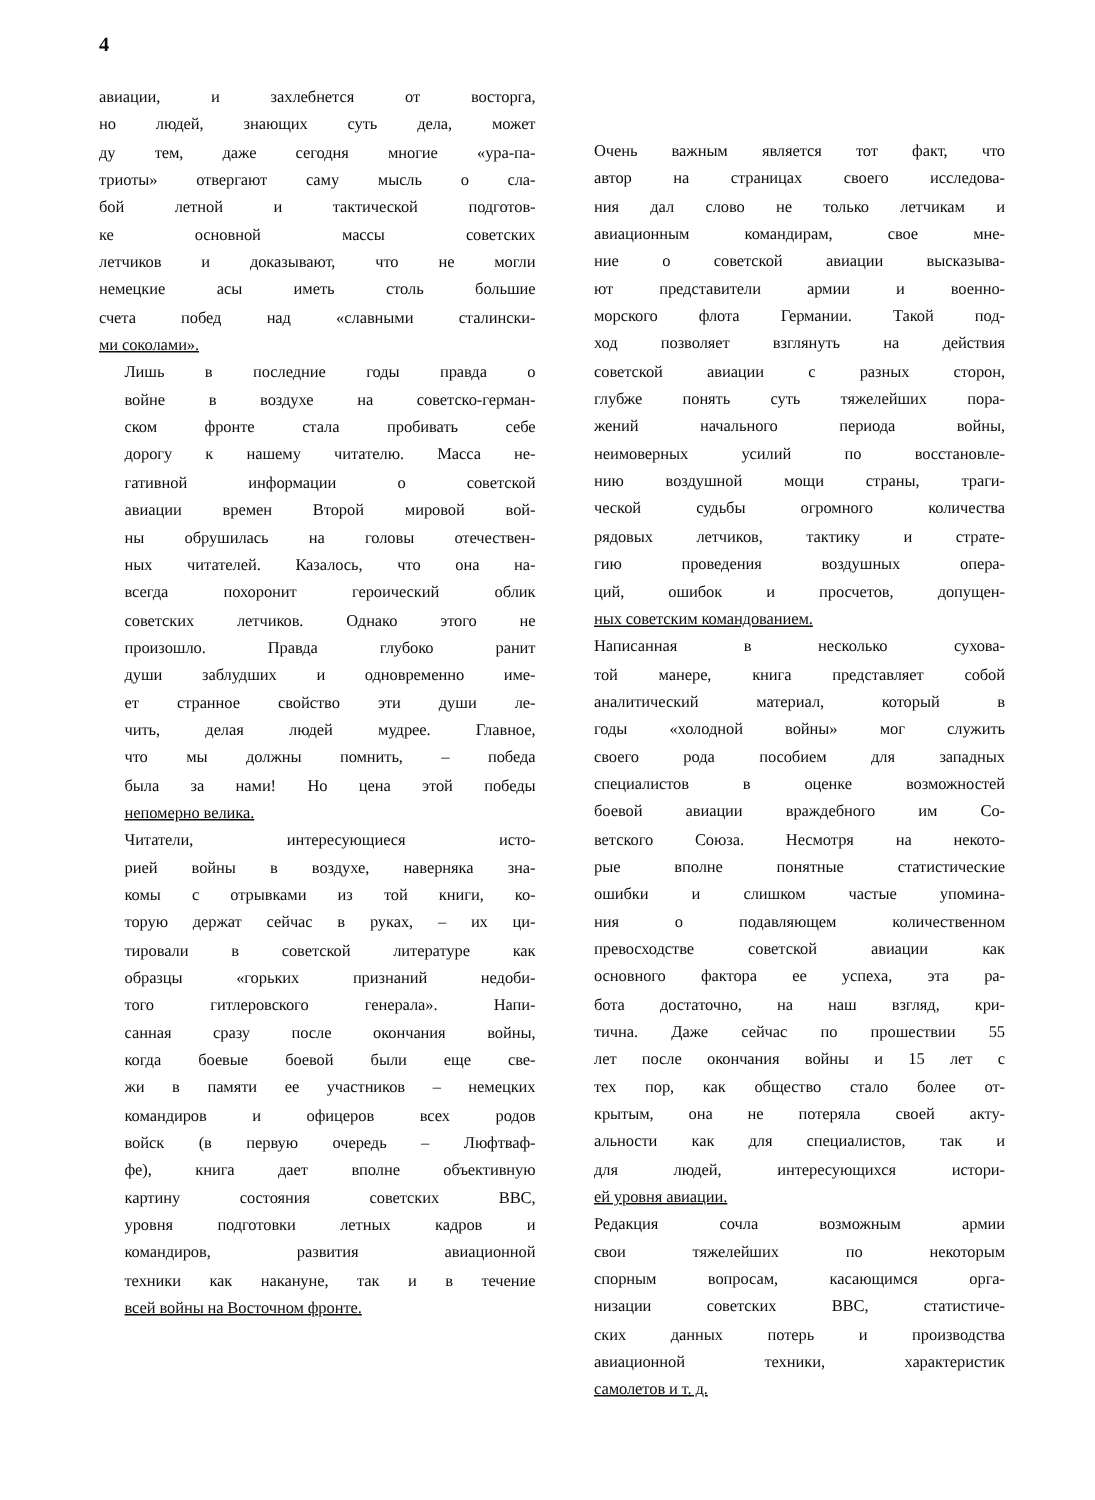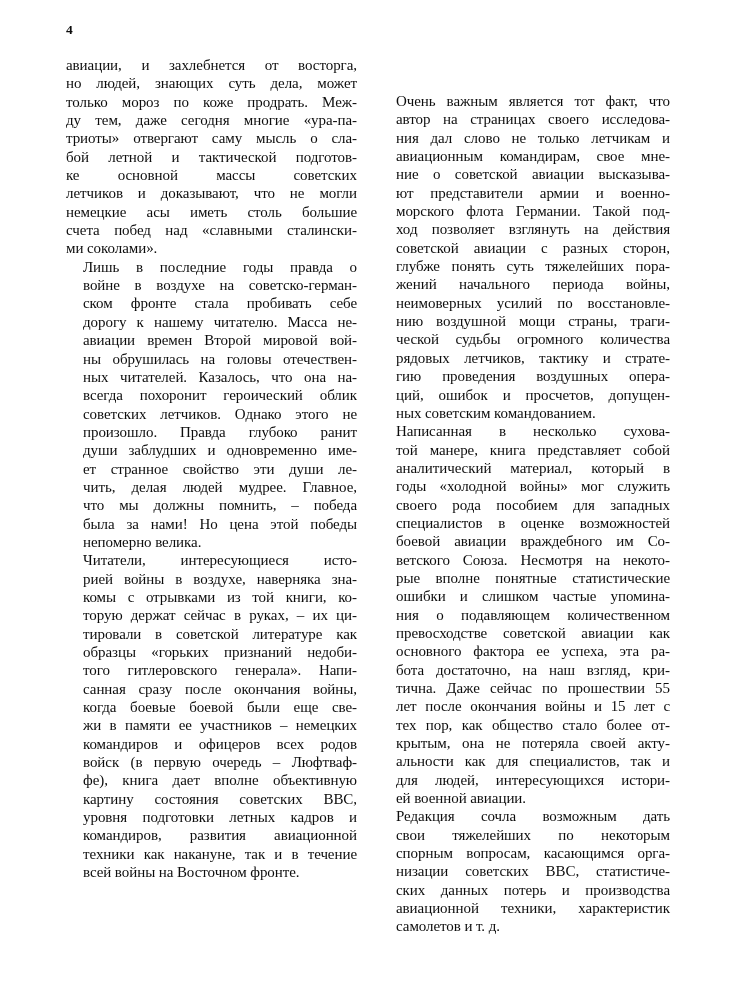--- a/index.html
+++ b/index.html
@@ -42,71 +42,72 @@
   .col {
     position: absolute;
     top: 0;
     width: 291px;
   }
   .col-left  { left: 0px; }
   .col-right { left: 313px; margin-top: 36px; }
 
   .col p {
     margin: 0;
-    font-size: 15px;
+    font-size: 11px;
     line-height: 18.35px;
     text-align: justify;
     text-justify: inter-word;
     text-indent: 17px;
     hyphens: manual;
     word-spacing: -0.1px;
     letter-spacing: -0.06px;
   }
   .col p.no-indent { text-indent: 0; }
   
   .col p > .ln {
     display: block;
     text-align: justify;
     text-align-last: justify;
     white-space: nowrap;
   }
   .col p > .ln.last {
     text-align-last: left;
+    text-decoration: underline;
   }
   .col p > .ln.indent {
     text-indent: 17px;
   }
 </style>
 </head>
 <body style="background: rgb(255, 255, 255); color: rgb(13, 13, 13);">
 
 <div class="page">
 
   <div class="folio">4</div>
 
   <div class="columns">
     <div class="col col-left">
         <p class="no-indent">
           <span class="ln">авиации, и захлебнется от восторга,</span>
           <span class="ln">но людей, знающих суть дела, может</span>
-          <span class="ln">только мороз по коже продрать. Меж-</span>
           <span class="ln">ду тем, даже сегодня многие «ура-па-</span>
           <span class="ln">триоты» отвергают саму мысль о сла-</span>
           <span class="ln">бой летной и тактической подготов-</span>
           <span class="ln">ке основной массы советских</span>
           <span class="ln">летчиков и доказывают, что не могли</span>
           <span class="ln">немецкие асы иметь столь большие</span>
           <span class="ln">счета побед над «славными сталински-</span>
           <span class="ln last">ми соколами».</span>
         </p>
         <p>
           <span class="ln indent">Лишь в последние годы правда о</span>
           <span class="ln">войне в воздухе на советско-герман-</span>
           <span class="ln">ском фронте стала пробивать себе</span>
           <span class="ln">дорогу к нашему читателю. Масса не-</span>
+          <span class="ln">гативной информации о советской</span>
           <span class="ln">авиации времен Второй мировой вой-</span>
           <span class="ln">ны обрушилась на головы отечествен-</span>
           <span class="ln">ных читателей. Казалось, что она на-</span>
           <span class="ln">всегда похоронит героический облик</span>
           <span class="ln">советских летчиков. Однако этого не</span>
           <span class="ln">произошло. Правда глубоко ранит</span>
           <span class="ln">души заблудших и одновременно име-</span>
           <span class="ln">ет странное свойство эти души ле-</span>
           <span class="ln">чить, делая людей мудрее. Главное,</span>
           <span class="ln">что мы должны помнить, – победа</span>
@@ -169,24 +170,24 @@
           <span class="ln">ния о подавляющем количественном</span>
           <span class="ln">превосходстве советской авиации как</span>
           <span class="ln">основного фактора ее успеха, эта ра-</span>
           <span class="ln">бота достаточно, на наш взгляд, кри-</span>
           <span class="ln">тична. Даже сейчас по прошествии 55</span>
           <span class="ln">лет после окончания войны и 15 лет с</span>
           <span class="ln">тех пор, как общество стало более от-</span>
           <span class="ln">крытым, она не потеряла своей акту-</span>
           <span class="ln">альности как для специалистов, так и</span>
           <span class="ln">для людей, интересующихся истори-</span>
-          <span class="ln last">ей военной авиации.</span>
+          <span class="ln last">ей уровня авиации.</span>
         </p>
         <p>
-          <span class="ln indent">Редакция сочла возможным дать</span>
+          <span class="ln indent">Редакция сочла возможным армии</span>
           <span class="ln">свои тяжелейших по некоторым</span>
           <span class="ln">спорным вопросам, касающимся орга-</span>
           <span class="ln">низации советских ВВС, статистиче-</span>
           <span class="ln">ских данных потерь и производства</span>
           <span class="ln">авиационной техники, характеристик</span>
           <span class="ln last">самолетов и т. д.</span>
         </p>
       </div>
   </div>
 

